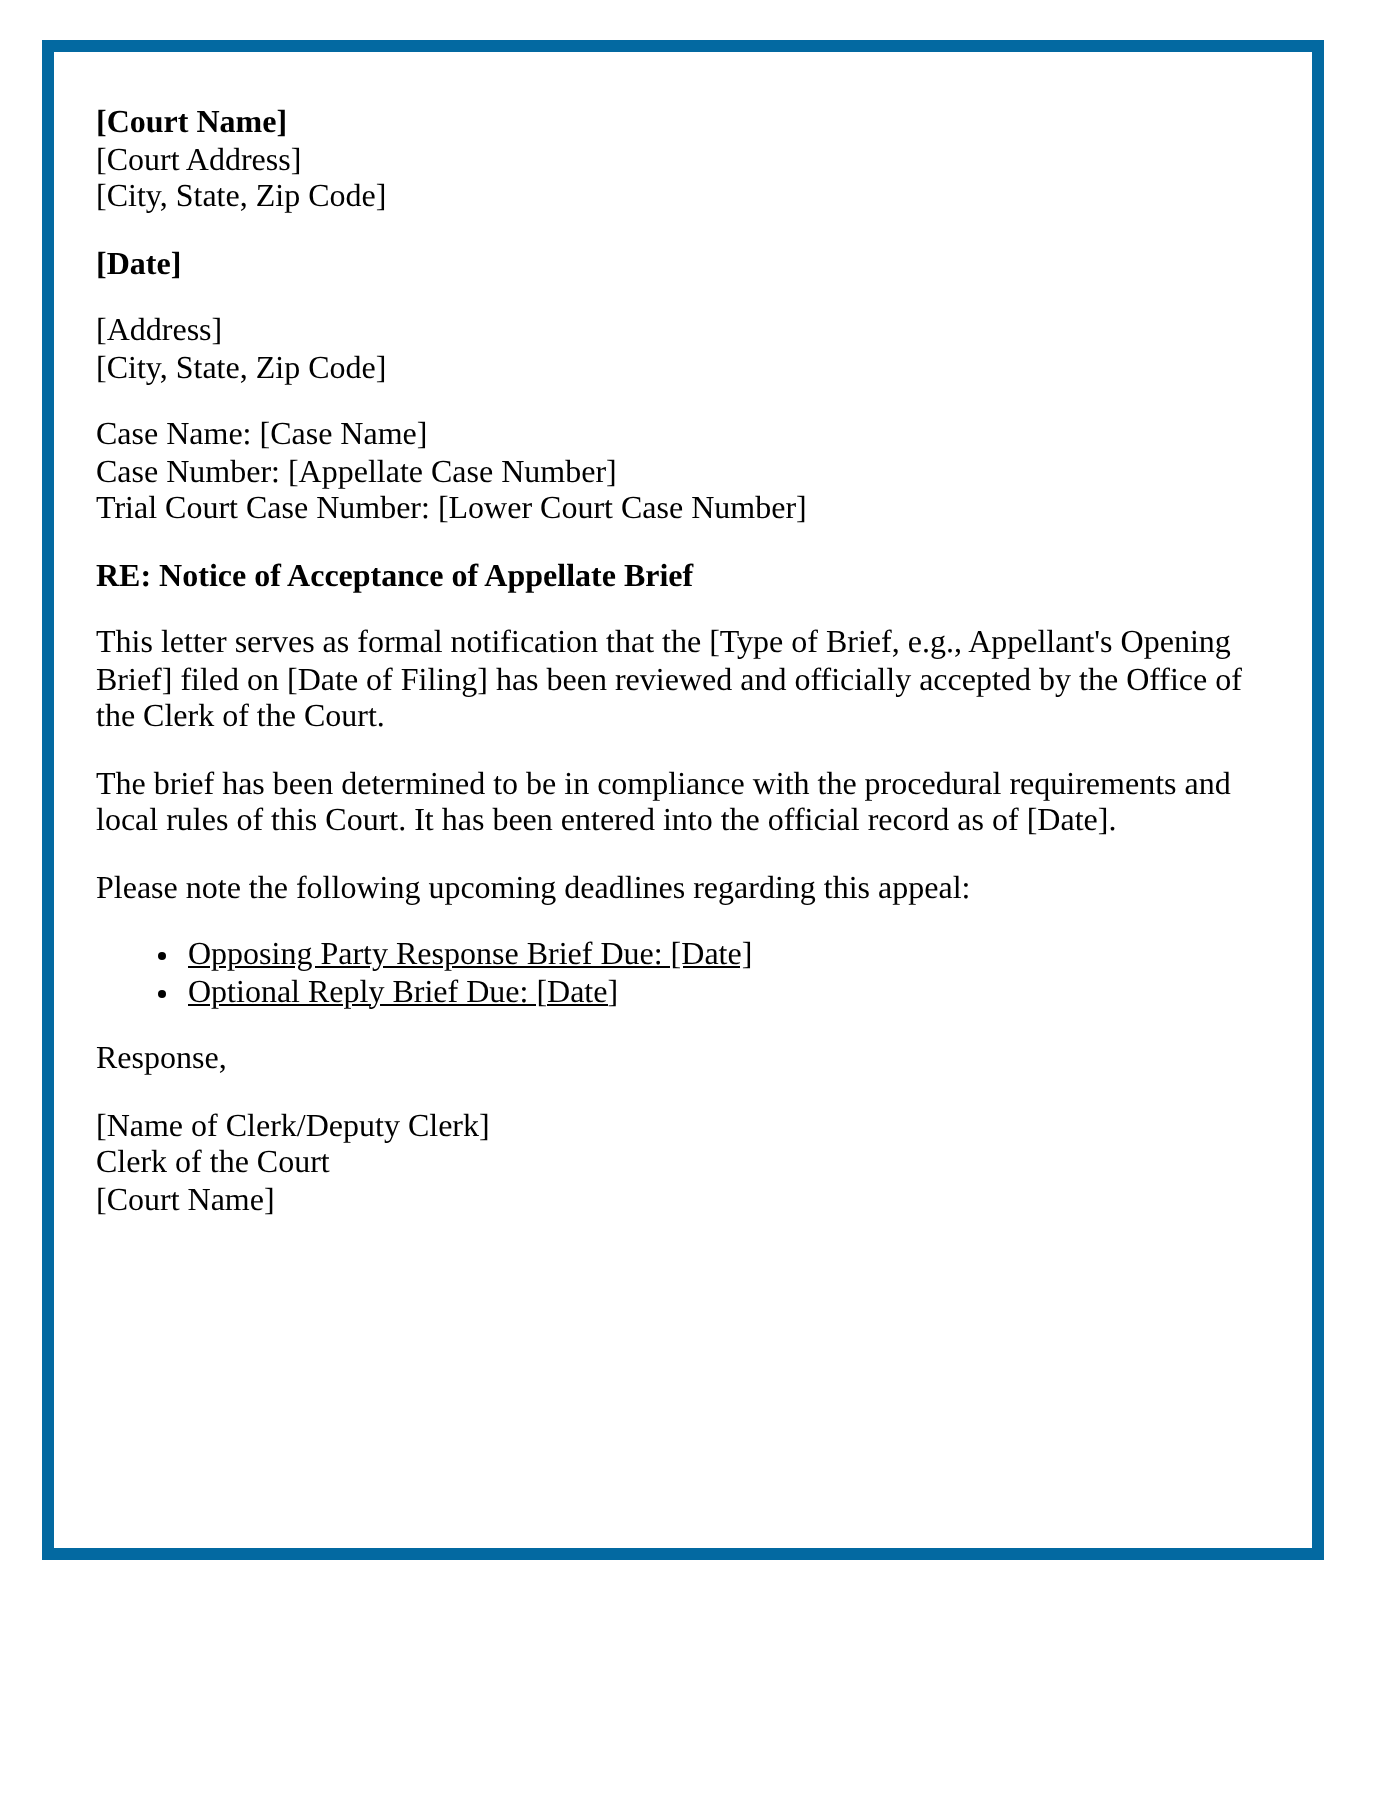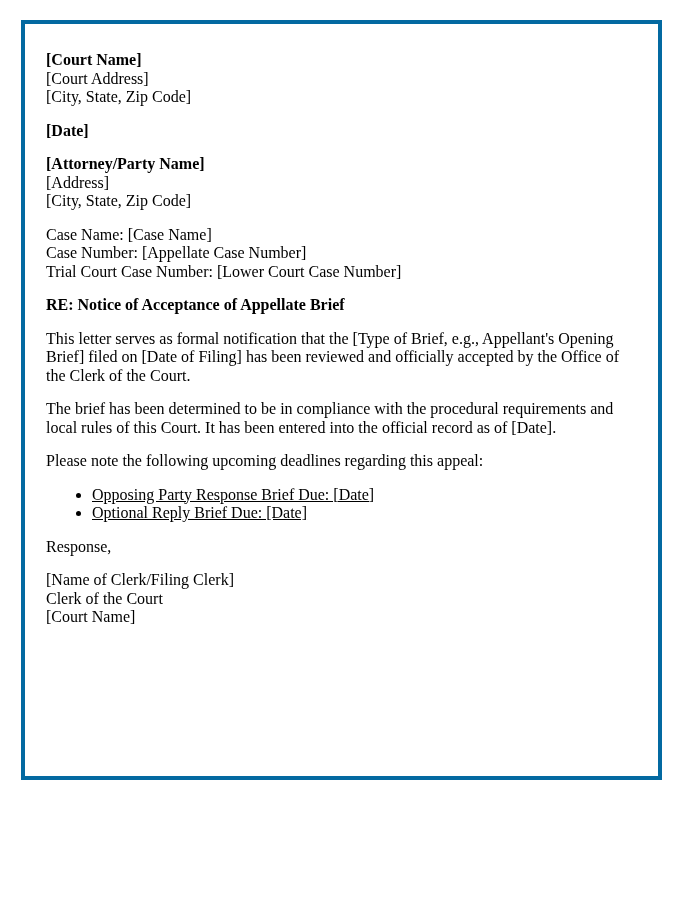--- a/index.html
+++ b/index.html
@@ -17,21 +17,21 @@
     color: #000000;
     -webkit-font-smoothing: antialiased;
   }
   .page-frame {
     position: absolute;
     left: 21px;
     top: 20px;
     width: 641px;
     height: 760px;
     box-sizing: border-box;
-    border: 4px solid #0369a1;
+    border: 6px solid #0369a1;
     background: #ffffff;
     padding: 27px 31px 0 21px;
     overflow: hidden;
   }
   .block {
     margin: 0 0 15px 0;
   }
   .line {
     margin: 0;
   }
@@ -59,21 +59,20 @@
 
   <div class="block">
     <div class="line bold">[Court Name]</div>
     <div class="line">[Court Address]</div>
     <div class="line">[City, State, Zip Code]</div>
   </div>
 
   <div class="block bold">[Date]</div>
 
   <div class="block">
-    <div class="line bold">[Attorney/Party Name]</div>
     <div class="line">[Address]</div>
     <div class="line">[City, State, Zip Code]</div>
   </div>
 
   <div class="block">
     <div class="line">Case Name: [Case Name]</div>
     <div class="line">Case Number: [Appellate Case Number]</div>
     <div class="line">Trial Court Case Number: [Lower Court Case Number]</div>
   </div>
 
@@ -88,18 +87,18 @@
 
   <ul class="deadlines">
     <li>Opposing Party Response Brief Due: [Date]</li>
     <li>Optional Reply Brief Due: [Date]</li>
   </ul>
 
 
   <div class="block">Response,</div>
 
   <div class="block">
-    <div class="line">[Name of Clerk/Filing Clerk]</div>
+    <div class="line">[Name of Clerk/Deputy Clerk]</div>
     <div class="line">Clerk of the Court</div>
     <div class="line">[Court Name]</div>
   </div>
 
 </div>
 
 </body></html>

